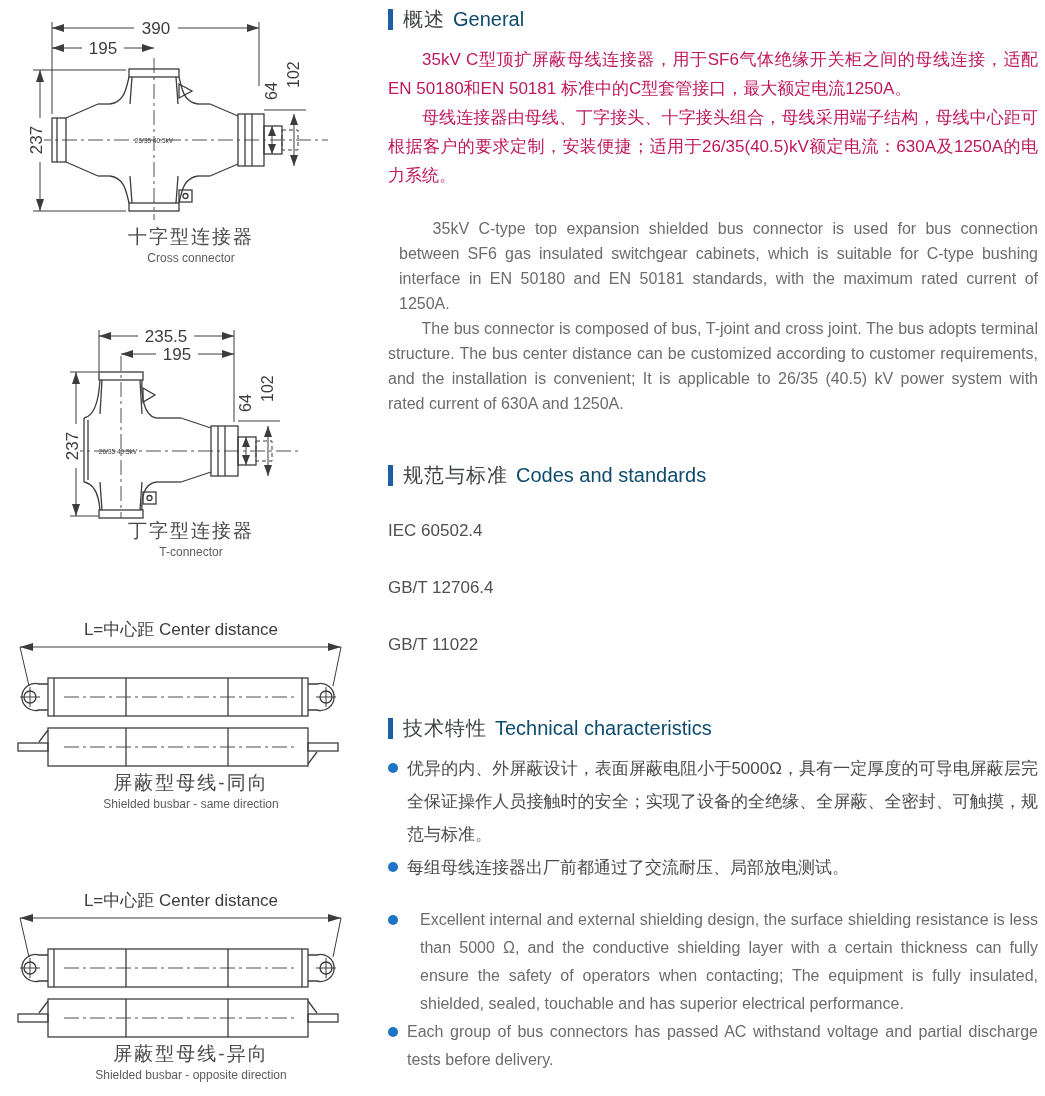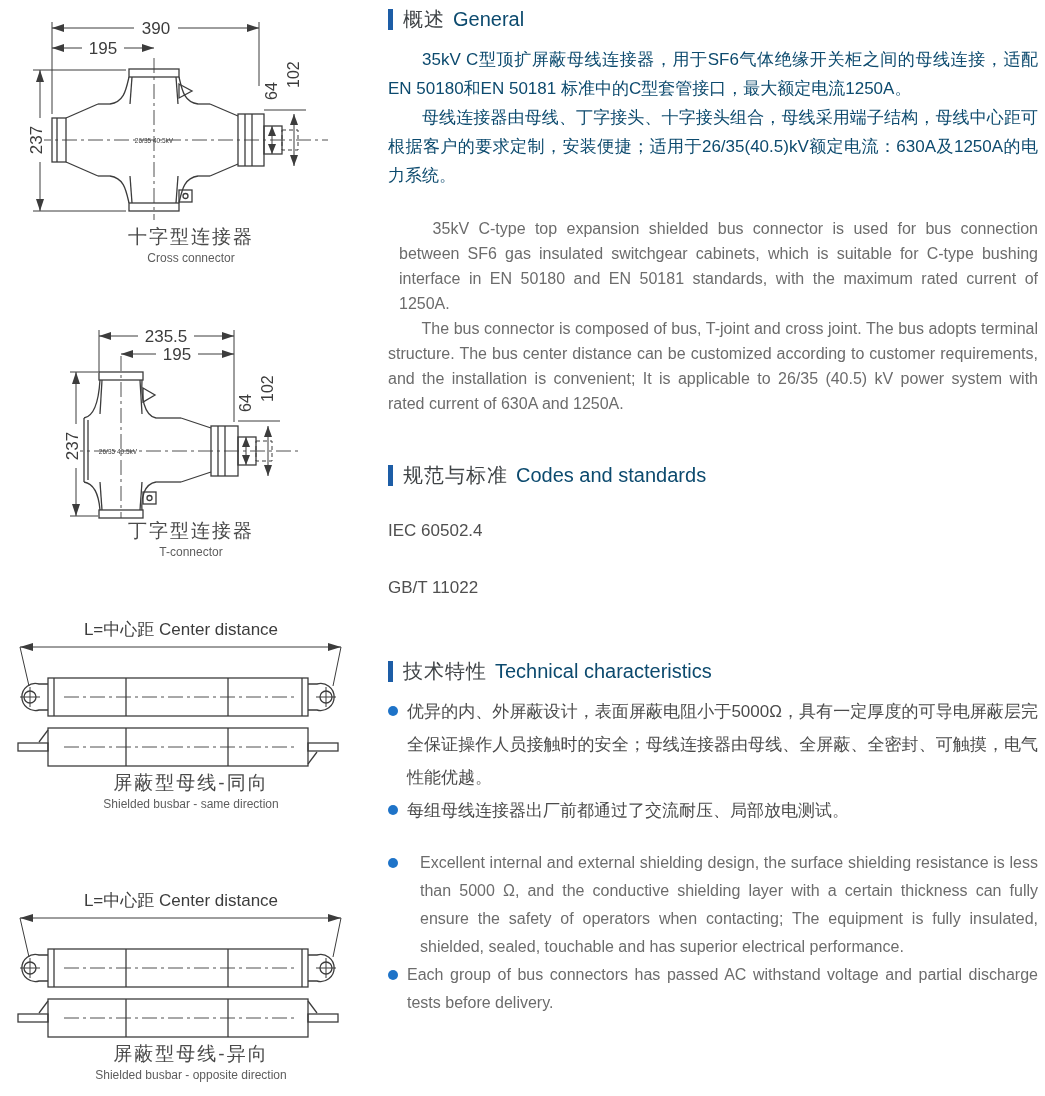--- a/index.html
+++ b/index.html
@@ -20,21 +20,21 @@
   .dimtxt { font-size:16px; fill:#3c3c3c; }
   .dimtxt-lg { font-size:17px; fill:#3c3c3c; }
   .mark   { font-size:6.5px; fill:#3c3c3c; }
   .wbg    { fill:#ffffff; stroke:none; }
   
   .right-col { position:absolute; left:388px; top:0; width:650px; }
   .sec-header { display:flex; align-items:center; margin:0; }
   .sec-bar { width:5px; height:21px; background:#1d5da6; margin-right:10px; flex:none; }
   .sec-title-zh { font-size:20px; color:#3f4346; letter-spacing:1px; }
   .sec-title-en { font-size:20px; color:#0c4a6e; margin-left:8px; }
-  .zh-para { font-size:17px; color:#0c4a6e; line-height:29px; text-align:justify;
+  .zh-para { font-size:17px; color:#be185d; line-height:29px; text-align:justify;
              text-indent:2em; margin:0; }
   .en-para { font-size:16px; color:#6c6c6c; line-height:25px; text-align:justify;
              text-indent:2.1em; margin:0; }
   .std-item { font-size:17px; color:#4f4f4f; line-height:30px;margin-top:27px; }
   .bullet-row { display:flex; align-items:flex-start; margin:0; }
   .bullet-dot { width:10px; height:10px; border-radius:50%; background:#1e73c8;
                 flex:none; margin-right:9px; }
   .bullet-row.zh .bullet-dot { margin-top:11px; }
   .bullet-row.en .bullet-dot { margin-top:9px; }
   .bullet-text-zh { font-size:17px; color:#4b4b4b; line-height:33px; text-align:justify; }
@@ -330,32 +330,33 @@
     <p class="en-para">The bus connector is composed of bus, T-joint and cross joint. The bus adopts terminal structure. The bus center distance can be customized according to customer requirements, and the installation is convenient; It is applicable to 26/35 (40.5) kV power system with rated current of 630A and 1250A.</p>
 
     <div class="sec-header" style="margin-top:46px;">
       <span class="sec-bar"></span>
       <span class="sec-title-zh">规范与标准</span>
       <span class="sec-title-en">Codes and standards</span>
     </div>
 
     <div style="margin-top:10px;">
       <div class="std-item">IEC 60502.4</div>
+      <div class="std-item">GB/T 12706.4</div>
       <div class="std-item">GB/T 11022</div>
     </div>
 
     <div class="sec-header" style="margin-top:55px;">
       <span class="sec-bar"></span>
       <span class="sec-title-zh">技术特性</span>
       <span class="sec-title-en">Technical characteristics</span>
     </div>
 
     <div class="bullet-row zh" style="margin-top:10px;">
       <span class="bullet-dot"></span>
-      <span class="bullet-text-zh">优异的内、外屏蔽设计，表面屏蔽电阻小于5000Ω，具有一定厚度的可导电屏蔽层完全保证操作人员接触时的安全；母线连接器由母线、全屏蔽、全密封、可触摸，电气性能优越。</span>
+      <span class="bullet-text-zh">优异的内、外屏蔽设计，表面屏蔽电阻小于5000Ω，具有一定厚度的可导电屏蔽层完全保证操作人员接触时的安全；实现了设备的全绝缘、全屏蔽、全密封、可触摸，规范与标准。</span>
     </div>
     <div class="bullet-row zh">
       <span class="bullet-dot"></span>
       <span class="bullet-text-zh">每组母线连接器出厂前都通过了交流耐压、局部放电测试。</span>
     </div>
 
     <div class="bullet-row en" style="margin-top:22px;gap:13px;">
       <span class="bullet-dot"></span>
       <span class="bullet-text-en">Excellent internal and external shielding design, the surface shielding resistance is less than 5000 Ω, and the conductive shielding layer with a certain thickness can fully ensure the safety of operators when contacting; The equipment is fully insulated, shielded, sealed, touchable and has superior electrical performance.</span>
     </div>

